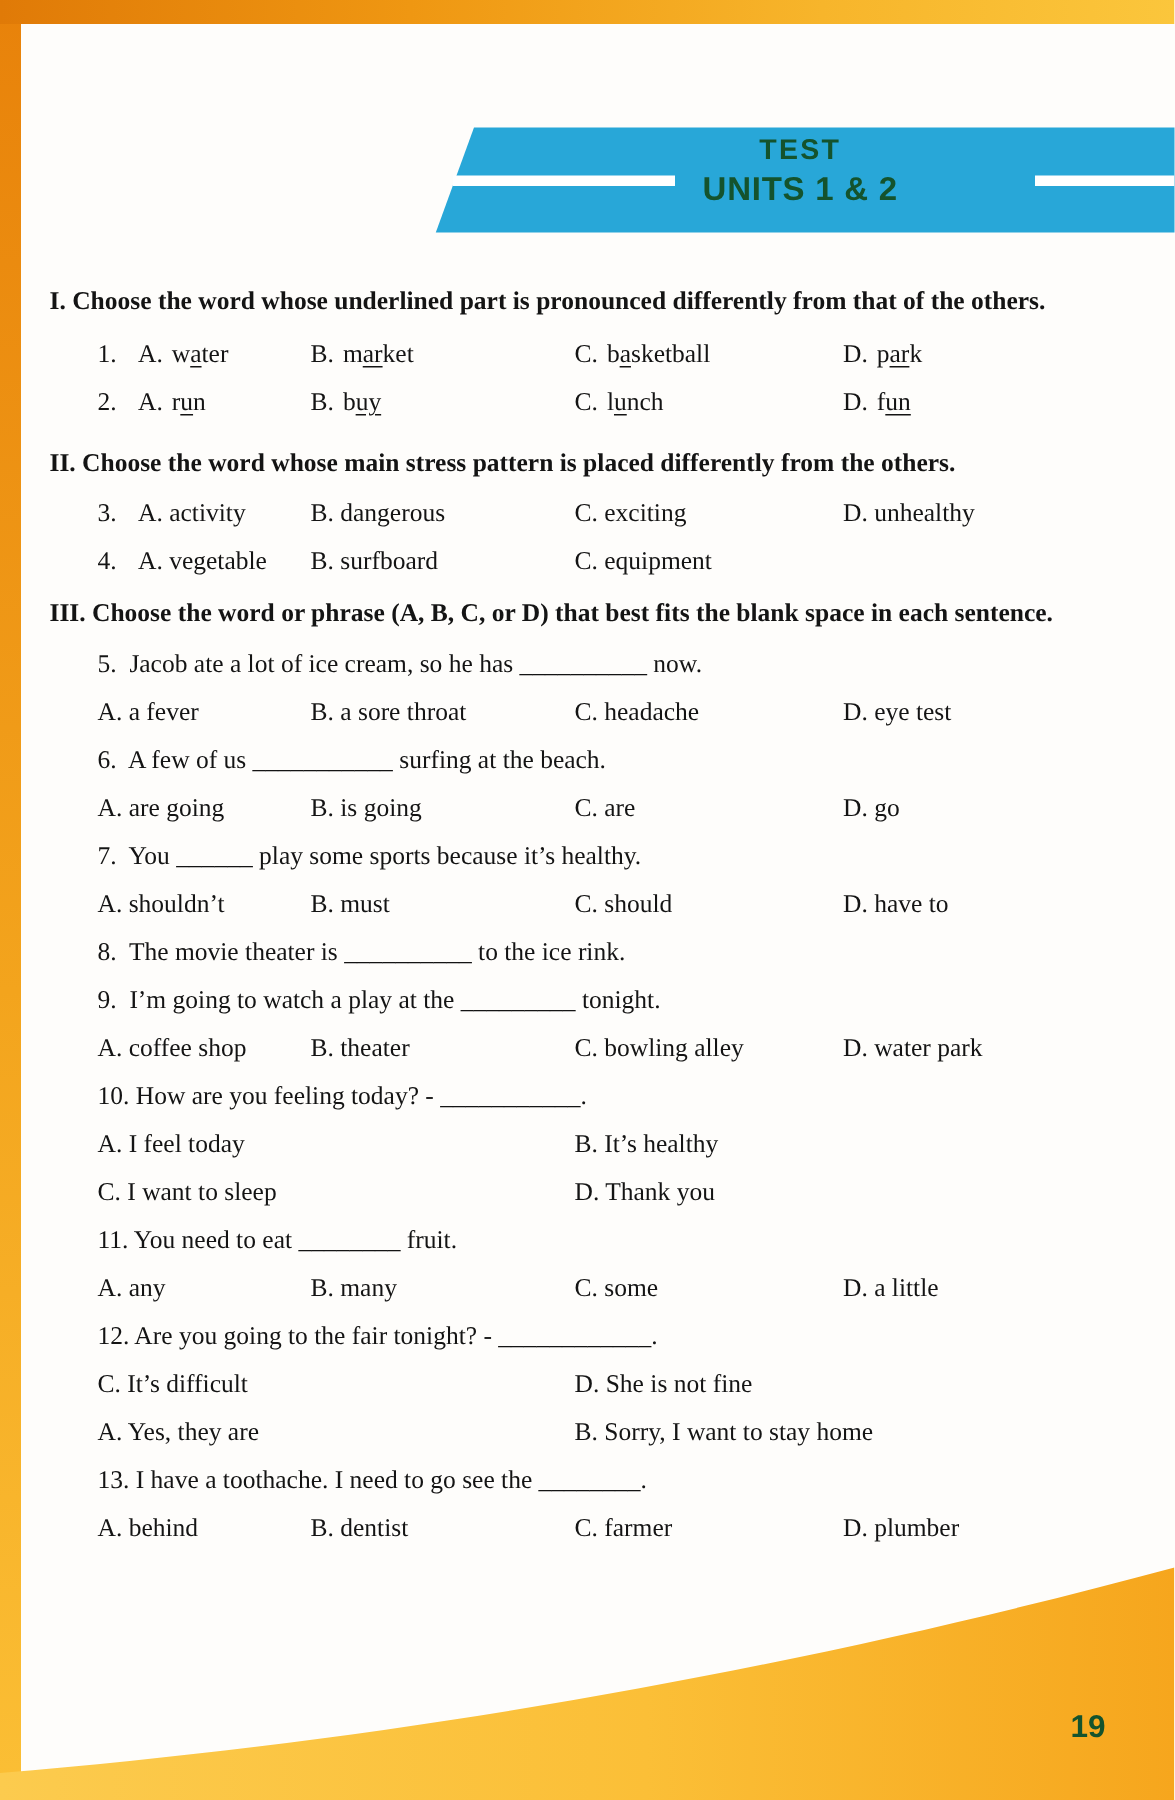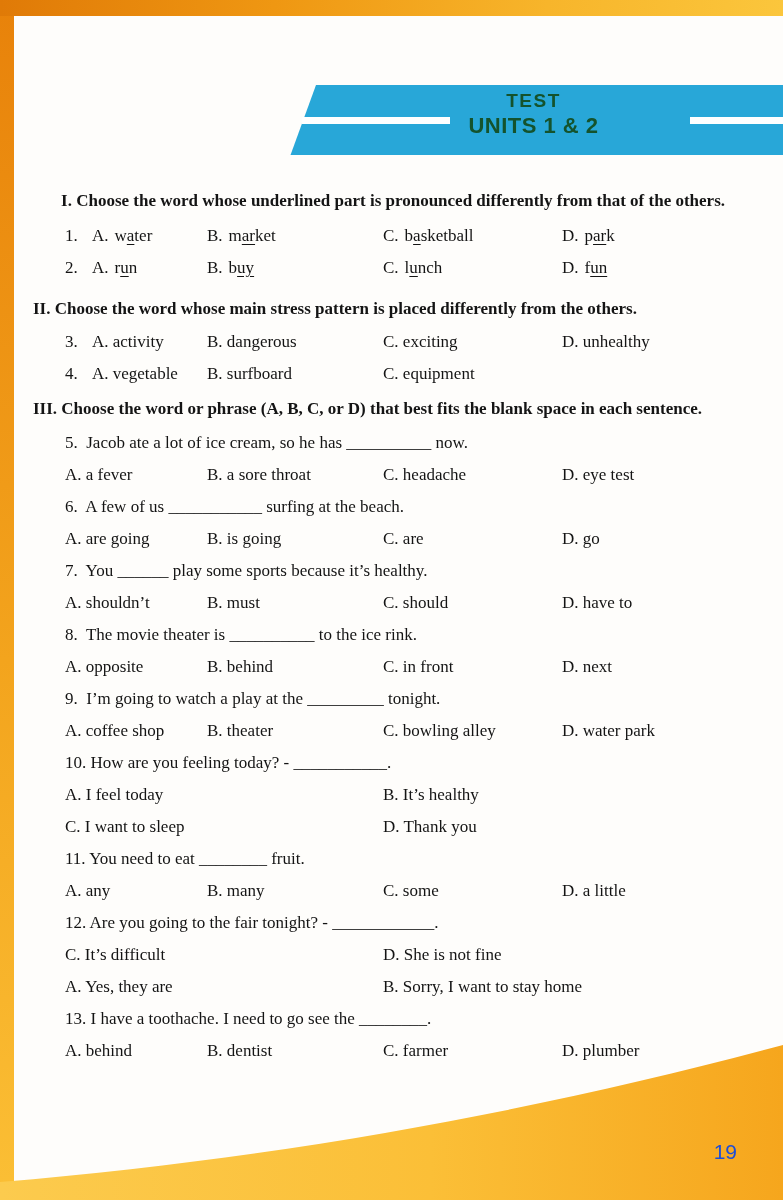--- a/index.html
+++ b/index.html
@@ -24,36 +24,36 @@
   .banner-stripe-right { position:absolute; top:117px; left:690px; width:93px;  height:7px; background:#ffffff; z-index:3; }
   .banner-text {
     position:absolute; top:89px; left:300px; width:467px; z-index:3; text-align:center;
     font-family:"Liberation Sans", sans-serif; font-weight:bold; color:#14532d;
   }
   .banner-title    { font-size:19px; line-height:23px; letter-spacing:1.5px; }
   .banner-subtitle { font-size:22px; line-height:27px; letter-spacing:0.5px; }
 
   .content { position:absolute; left:33px; top:188px; width:724px; z-index:1; }
   .heading { font-weight:bold; line-height:25px; }
-  .h1 { max-width:692px; margin:0 0 7px 0;text-align:right; }
+  .h1 { max-width:692px; margin:0 0 7px 0; }
   .h2 { margin:12px 0 5px 0; }
   .h3 { max-width:706px; margin:6px 0 6px 0; }
 
   .row  { display:grid; grid-template-columns:142px 176px 179px 1fr; padding-left:32px; line-height:32px; height:32px; }
   .row2 { grid-template-columns:318px 1fr; }
   .stem { padding-left:32px; line-height:32px; height:32px; white-space:pre-wrap; }
   .cell { white-space:nowrap; overflow:visible; }
   .num  { display:inline-block; min-width:27px; }
   .lab  { margin-right:6px; }
   .u    { text-decoration:underline; text-underline-offset:3px; }
 
   .bottom-swoosh { position:absolute; left:0; bottom:0; width:783px; height:170px; z-index:5; }
   .page-number {
     position:absolute; right:46px; bottom:36px; z-index:6;
-    font-family:"Liberation Sans", sans-serif; font-weight:normal; font-size:21px; color:#1d4ed8;
+    font-family:"Liberation Sans", sans-serif; font-weight:bold; font-size:21px; color:#14532d;
   }
 </style>
 </head>
 <body>
 
 <div class="top-border"></div>
 <div class="left-border"></div>
 
 <div class="banner"></div>
 <div class="banner-stripe-left"></div>
@@ -132,26 +132,20 @@
 
   <div class="stem">7.  You ______ play some sports because it’s healthy.</div>
   <div class="row">
     <div class="cell">A. shouldn’t</div>
     <div class="cell">B. must</div>
     <div class="cell">C. should</div>
     <div class="cell">D. have to</div>
   </div>
 
   <div class="stem">8.  The movie theater is __________ to the ice rink.</div>
-  <div class="row">
-    <div class="cell">A. opposite</div>
-    <div class="cell">B. behind</div>
-    <div class="cell">C. in front</div>
-    <div class="cell">D. next</div>
-  </div>
 
   <div class="stem">9.  I’m going to watch a play at the _________ tonight.</div>
   <div class="row">
     <div class="cell">A. coffee shop</div>
     <div class="cell">B. theater</div>
     <div class="cell">C. bowling alley</div>
     <div class="cell">D. water park</div>
   </div>
 
   <div class="stem">10. How are you feeling today? - ___________.</div>

